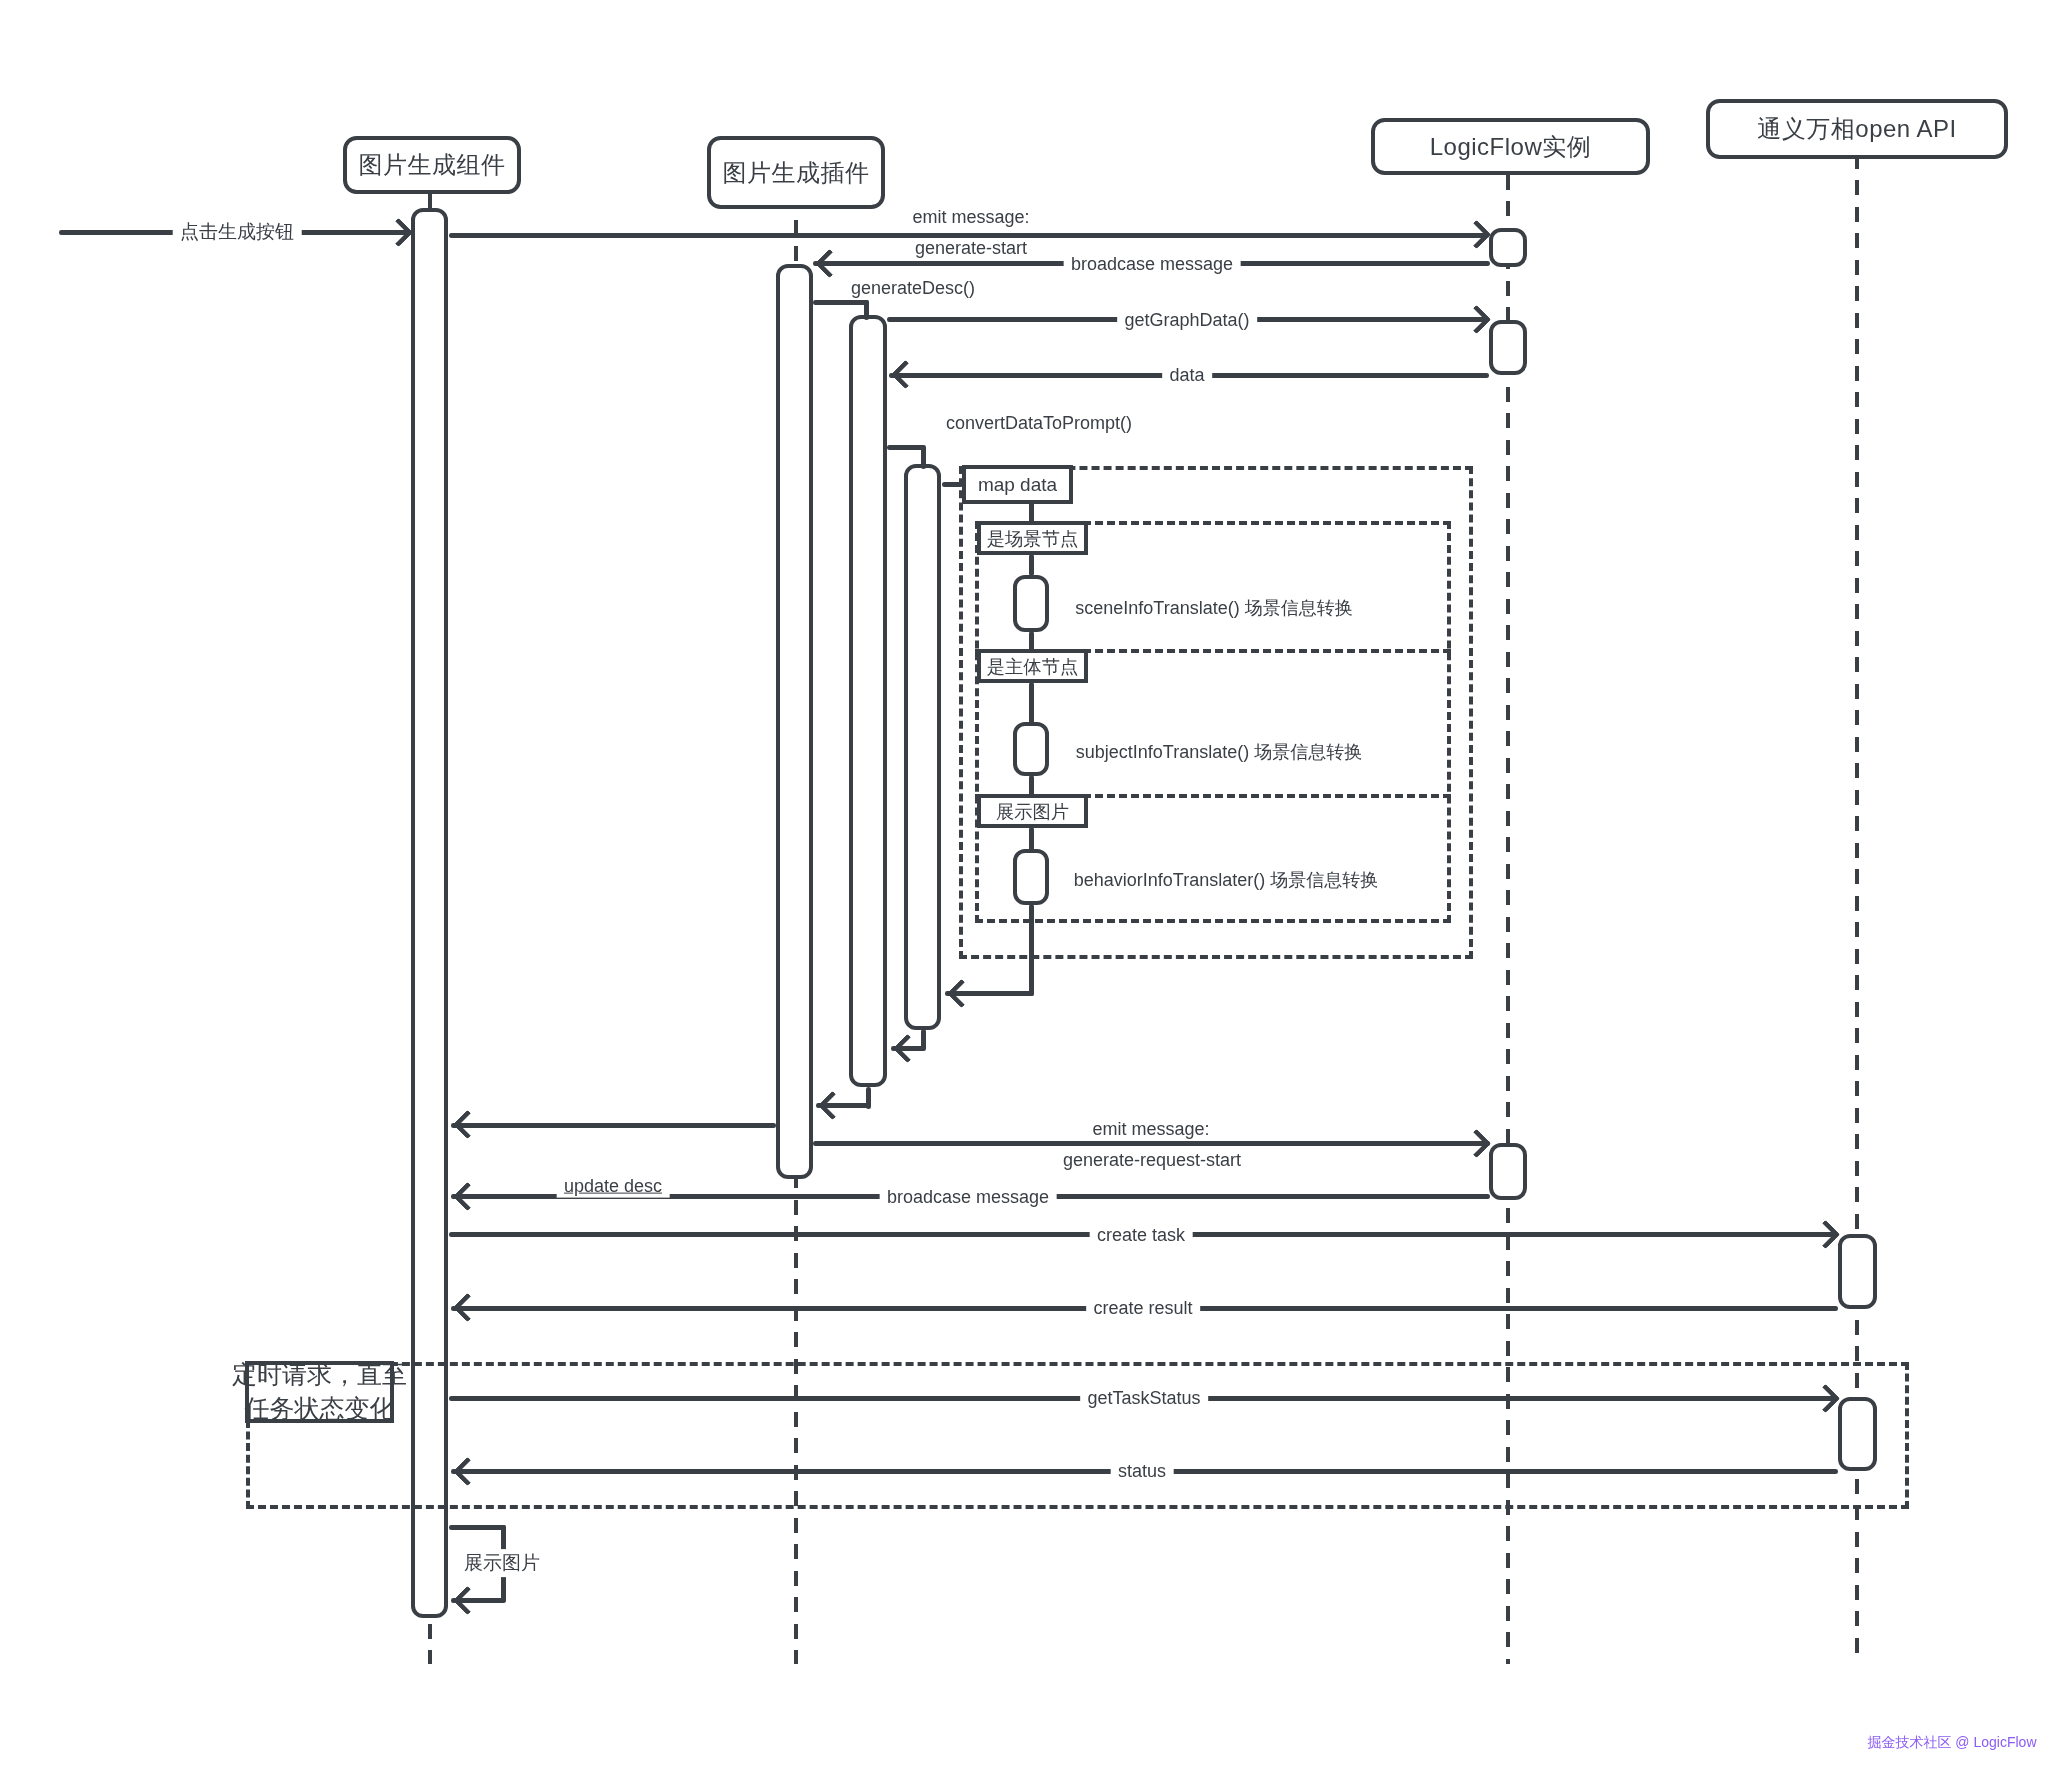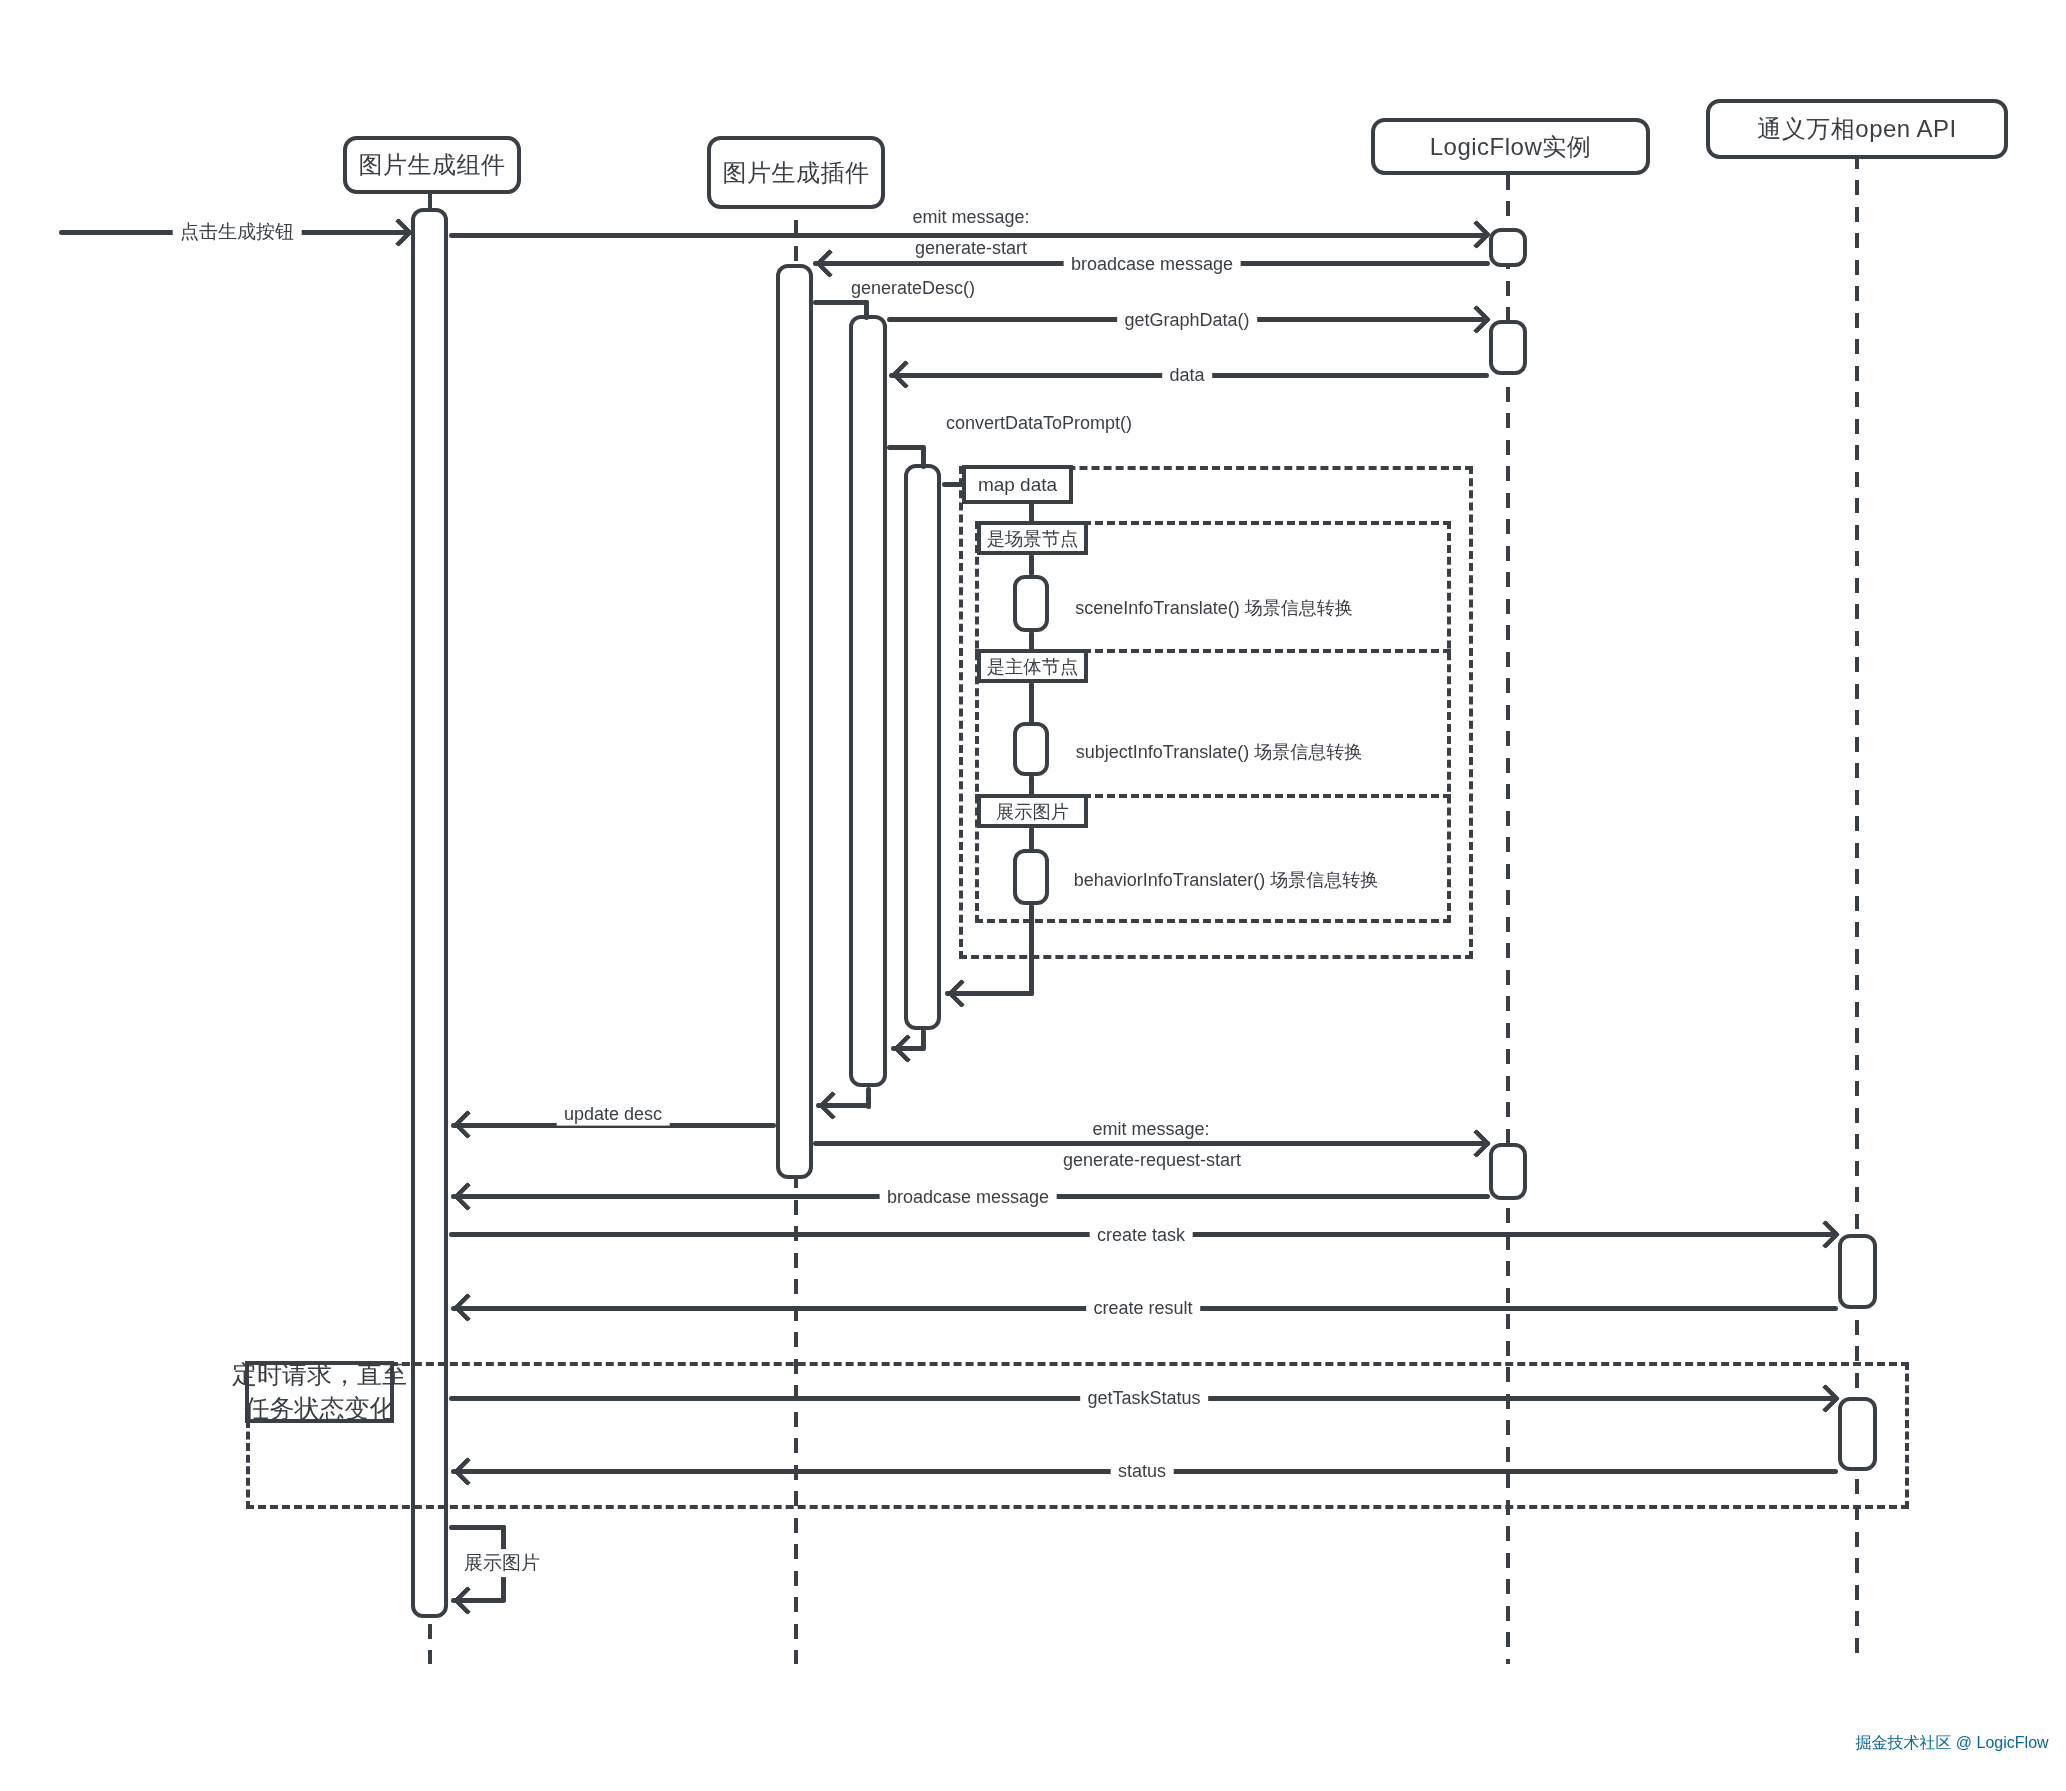--- a/index.html
+++ b/index.html
@@ -31,21 +31,21 @@
   .chev{ position:absolute; width:21px; height:21px; box-sizing:border-box;
     border-top:5.5px solid var(--ink); border-right:5.5px solid var(--ink); border-radius:3.2px; }
   .chev.r{ transform:rotate(45deg); }
   .chev.l{ transform:rotate(-135deg); }
 
   .lbl{ position:absolute; transform:translate(-50%,-50%); background:#fff; padding:0.9px 7.3px;
     font-size:18px; white-space:nowrap; text-align:center; }
   .lbl.cn{ font-size:19px; }
   .lbl.nobg{ background:transparent; }
 
-  .wm{ position:absolute; transform:translate(-50%,-50%); font-size:16px; color:#0369a1;
+  .wm{ position:absolute; transform:translate(-50%,-50%); font-size:14px; color:#8b5cf6;
     text-shadow:0.5px 0.5px 0 #ffffff; white-space:nowrap; }
 </style>
 </head>
 <body>
 
 <div id="canvas">
 
   <div class="lifeline" style="left:428px; top:193px; height:1471px;"></div>
   <div class="lifeline" style="left:794px; top:193px; height:1471px;"></div>
   <div class="lifeline" style="left:1506px; top:175px; height:1489px;"></div>
@@ -171,21 +171,21 @@
   <div class="lbl nobg" style="left:971px; top:217px;">emit message:</div>
   <div class="lbl nobg" style="left:971px; top:248px;">generate-start</div>
   <div class="lbl" style="left:1152px; top:264px;">broadcase message</div>
   <div class="lbl nobg" style="left:913px; top:288px;">generateDesc()</div>
   <div class="lbl" style="left:1187px; top:320px;">getGraphData()</div>
   <div class="lbl" style="left:1187px; top:375px;">data</div>
   <div class="lbl nobg" style="left:1039px; top:423px;">convertDataToPrompt()</div>
   <div class="lbl nobg" style="left:1214px; top:608px;">sceneInfoTranslate() 场景信息转换</div>
   <div class="lbl nobg" style="left:1219px; top:752px;">subjectInfoTranslate() 场景信息转换</div>
   <div class="lbl nobg" style="left:1226px; top:880px;">behaviorInfoTranslater() 场景信息转换</div>
-  <div class="lbl" style="left:613px; top:1114px;">update desc</div>
+  <div class="lbl" style="left:613px; top:1186px;text-decoration:underline;">update desc</div>
   <div class="lbl nobg" style="left:1151px; top:1129px;">emit message:</div>
   <div class="lbl nobg" style="left:1152px; top:1160px;">generate-request-start</div>
   <div class="lbl" style="left:968px; top:1197px;">broadcase message</div>
   <div class="lbl" style="left:1141px; top:1235px;">create task</div>
   <div class="lbl" style="left:1143px; top:1308px;">create result</div>
   <div class="lbl" style="left:1144px; top:1398px;">getTaskStatus</div>
   <div class="lbl" style="left:1142px; top:1471px;">status</div>
   <div class="lbl cn" style="left:502px; top:1563px;">展示图片</div>
 
   <div class="wm" style="left:1952px; top:1743px;">掘金技术社区 @ LogicFlow</div>

